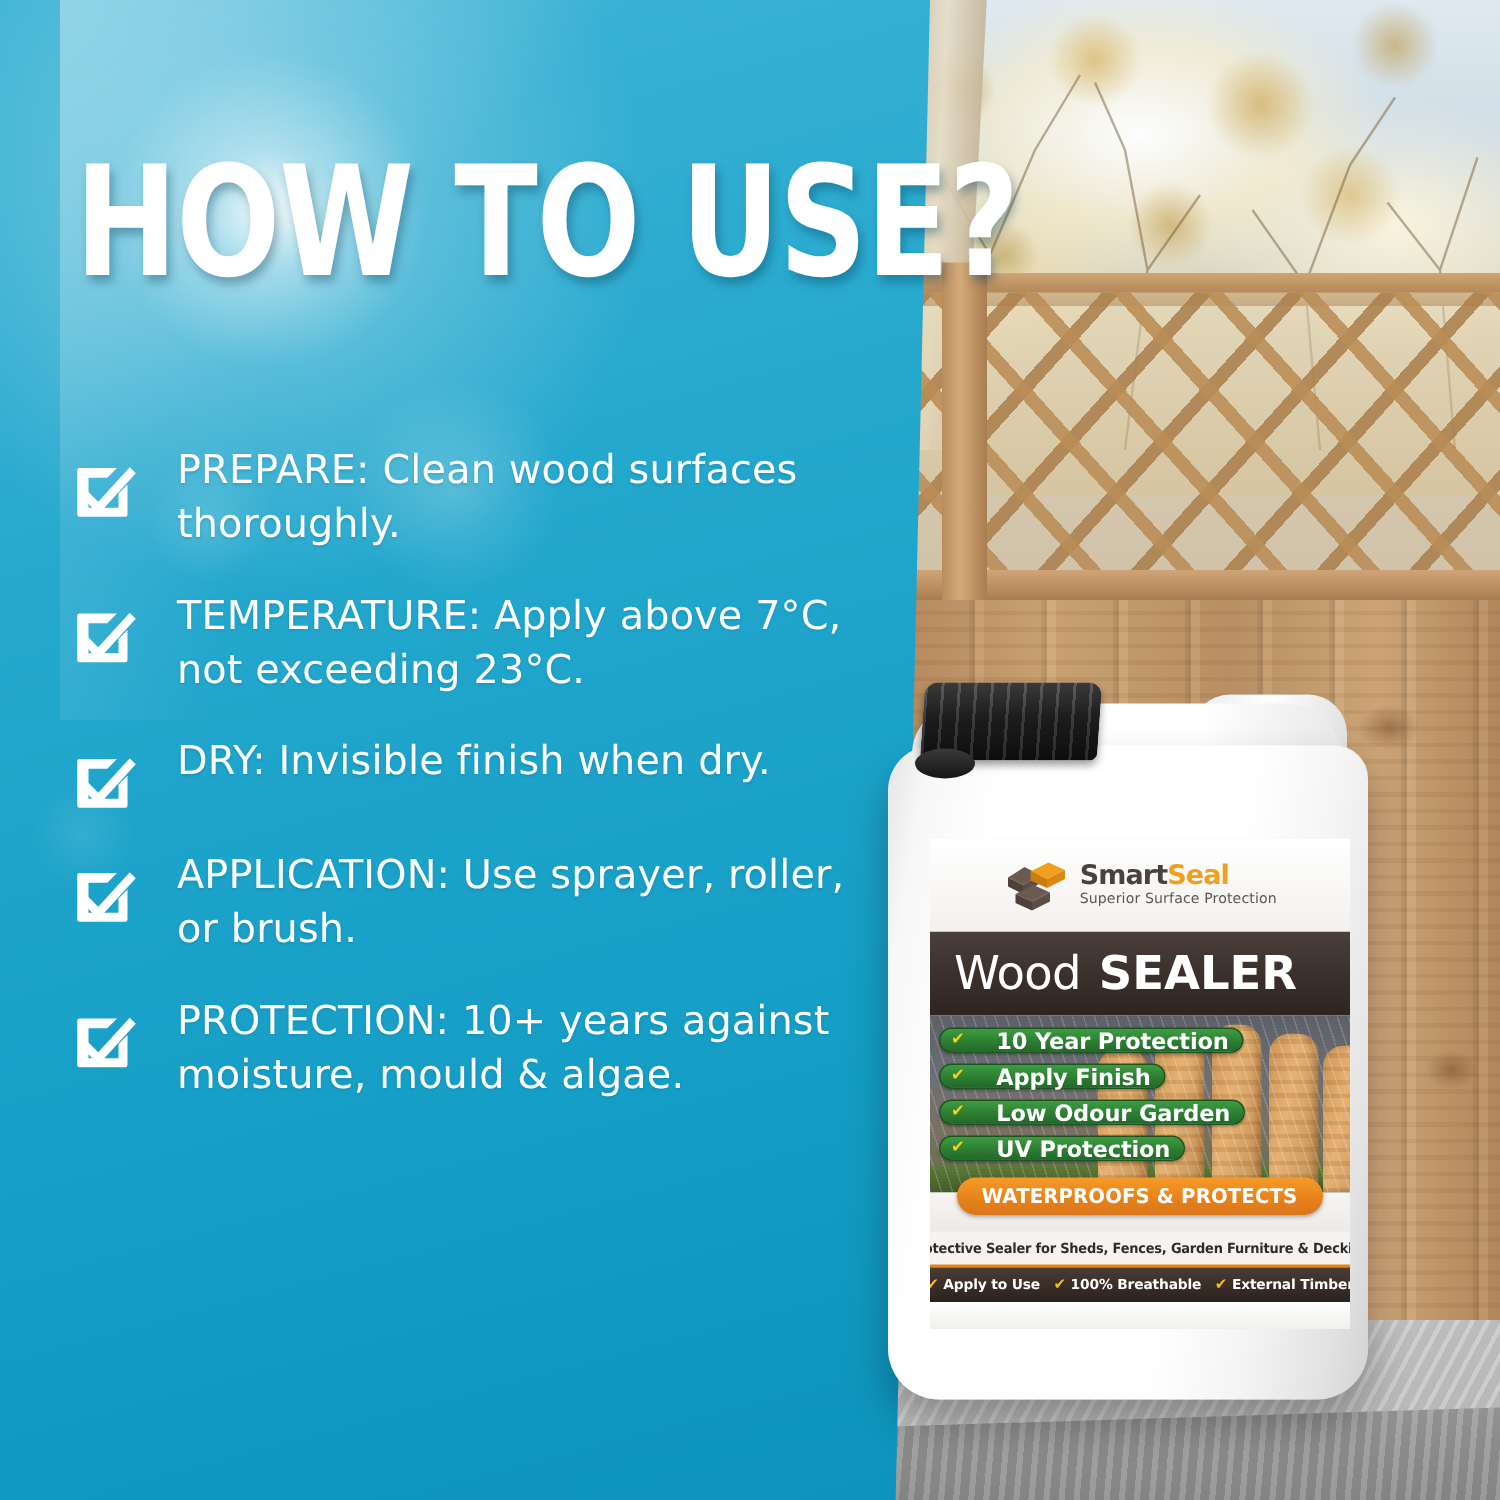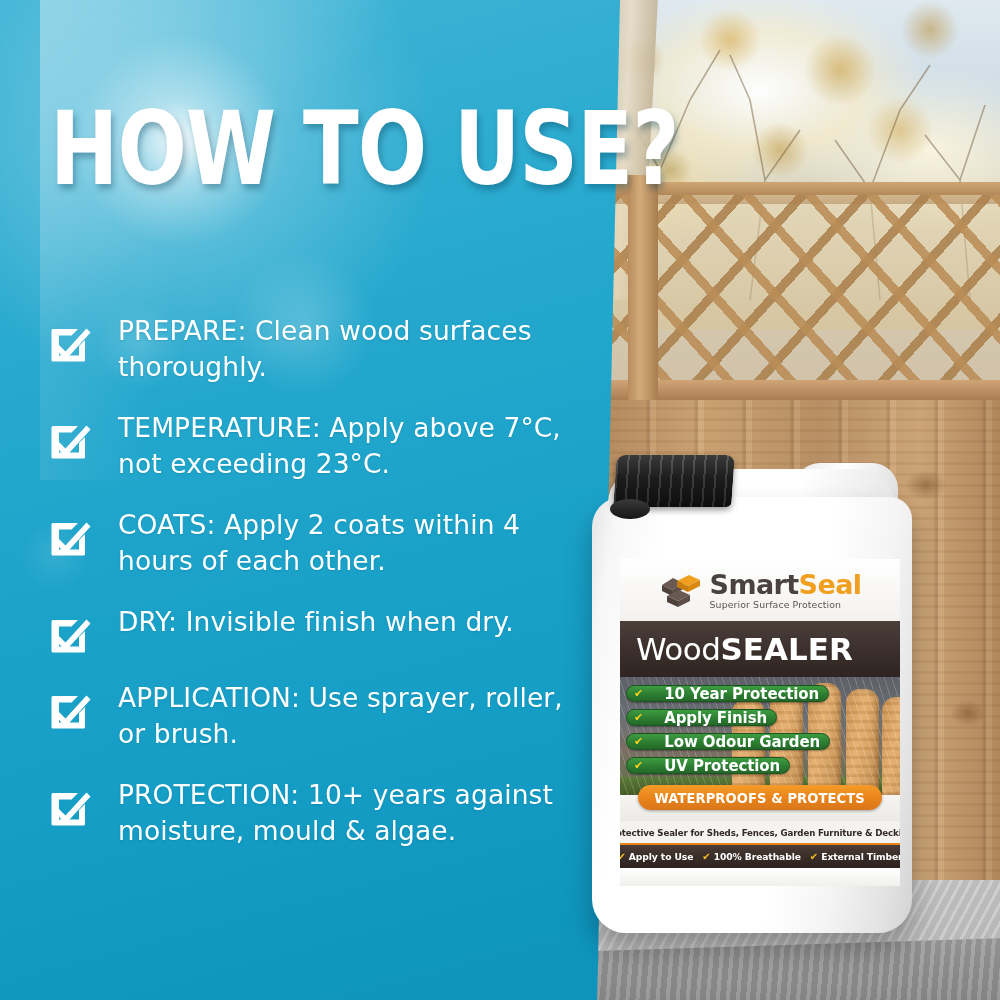--- a/index.html
+++ b/index.html
@@ -187,21 +187,20 @@
     transform-origin: left top;
     text-shadow: 3px 5px 7px rgba(0,60,85,.35);
     white-space: nowrap;
   }
 
   
   .bullets {
     position: absolute;
     left: 46px; top: 296px;
     width: 540px;
-    margin-top: 17px;
   }
   .bullet {
     display: flex;
     align-items: flex-start;
     margin-bottom: 26px;
   }
   .bullet:last-child { margin-bottom: 0; }
   .check-icon {
     flex: 0 0 auto;
     width: 46px;
@@ -294,21 +293,21 @@
     align-items: center;
     justify-content: center;
   }
   .logo-wrap { display: flex; align-items: center; }
   .logo-blocks { width: 44px; height: 38px; margin-right: 7px; }
   .logo-blocks svg { display: block; width: 44px; height: 38px; }
   .logo-type { line-height: 1; }
   .logo-name {
     font-family: "DejaVu Sans", sans-serif;
     font-weight: bold;
-    font-size: 27px;
+    font-size: 18px;
     letter-spacing: -.6px;
   }
   .logo-name .smart { color: #4a4240; }
   .logo-name .seal { color: #f0a01e; }
   .logo-tag {
     font-family: "DejaVu Sans", sans-serif;
     font-size: 9.4px;
     color: #5d5653;
     letter-spacing: .1px;
     margin-top: 2px;
@@ -323,21 +322,21 @@
     box-sizing: border-box;
   }
   .label-title-text {
     font-family: "DejaVu Sans", sans-serif;
     color: #ffffff;
     font-size: 31px;
     letter-spacing: -.5px;
     white-space: nowrap;
   }
   .label-title-text .t-light { font-weight: 400; }
-  .label-title-text .t-bold { font-weight: bold; letter-spacing: 0; }
+  .label-title-text .t-bold { font-weight: bold; letter-spacing: 0; margin-left: 12px; }
 
   .label-scene {
     position: relative;
     height: 118px;
     overflow: hidden;
     background:
       linear-gradient(180deg, #5d6066 0%, #6c6f74 35%, #7b7065 62%, #5f7046 100%);
   }
   .scene-rain {
     position: absolute; inset: 0;
@@ -528,29 +527,20 @@
     <div class="bullet">
       <span class="check-icon">
         <svg viewBox="0 0 46 46">
           <path d="M7 12 h25 l-6.5 6.5 H13 v20 h20 v-9.5 l6 -6 V43 a1.5 1.5 0 0 1 -1.5 1.5 H7 A1.5 1.5 0 0 1 5.5 43 V13.5 A1.5 1.5 0 0 1 7 12 Z" fill="#ffffff"></path>
           <path d="M12.5 27.5 L19.5 34.5 L40.5 11.5 L44.5 15.5 L19.5 43 L9 31.5 Z" fill="#ffffff"></path>
         </svg>
       </span>
       <span class="bullet-text">TEMPERATURE: Apply above 7°C, not exceeding 23°C.</span>
     </div>
 
-    <div class="bullet">
-      <span class="check-icon">
-        <svg viewBox="0 0 46 46">
-          <path d="M7 12 h25 l-6.5 6.5 H13 v20 h20 v-9.5 l6 -6 V43 a1.5 1.5 0 0 1 -1.5 1.5 H7 A1.5 1.5 0 0 1 5.5 43 V13.5 A1.5 1.5 0 0 1 7 12 Z" fill="#ffffff"></path>
-          <path d="M12.5 27.5 L19.5 34.5 L40.5 11.5 L44.5 15.5 L19.5 43 L9 31.5 Z" fill="#ffffff"></path>
-        </svg>
-      </span>
-      <span class="bullet-text">COATS: Apply 2 coats within 4 hours of each other.</span>
-    </div>
 
     <div class="bullet">
       <span class="check-icon">
         <svg viewBox="0 0 46 46">
           <path d="M7 12 h25 l-6.5 6.5 H13 v20 h20 v-9.5 l6 -6 V43 a1.5 1.5 0 0 1 -1.5 1.5 H7 A1.5 1.5 0 0 1 5.5 43 V13.5 A1.5 1.5 0 0 1 7 12 Z" fill="#ffffff"></path>
           <path d="M12.5 27.5 L19.5 34.5 L40.5 11.5 L44.5 15.5 L19.5 43 L9 31.5 Z" fill="#ffffff"></path>
         </svg>
       </span>
       <span class="bullet-text">DRY: Invisible finish when dry.</span>
     </div>

